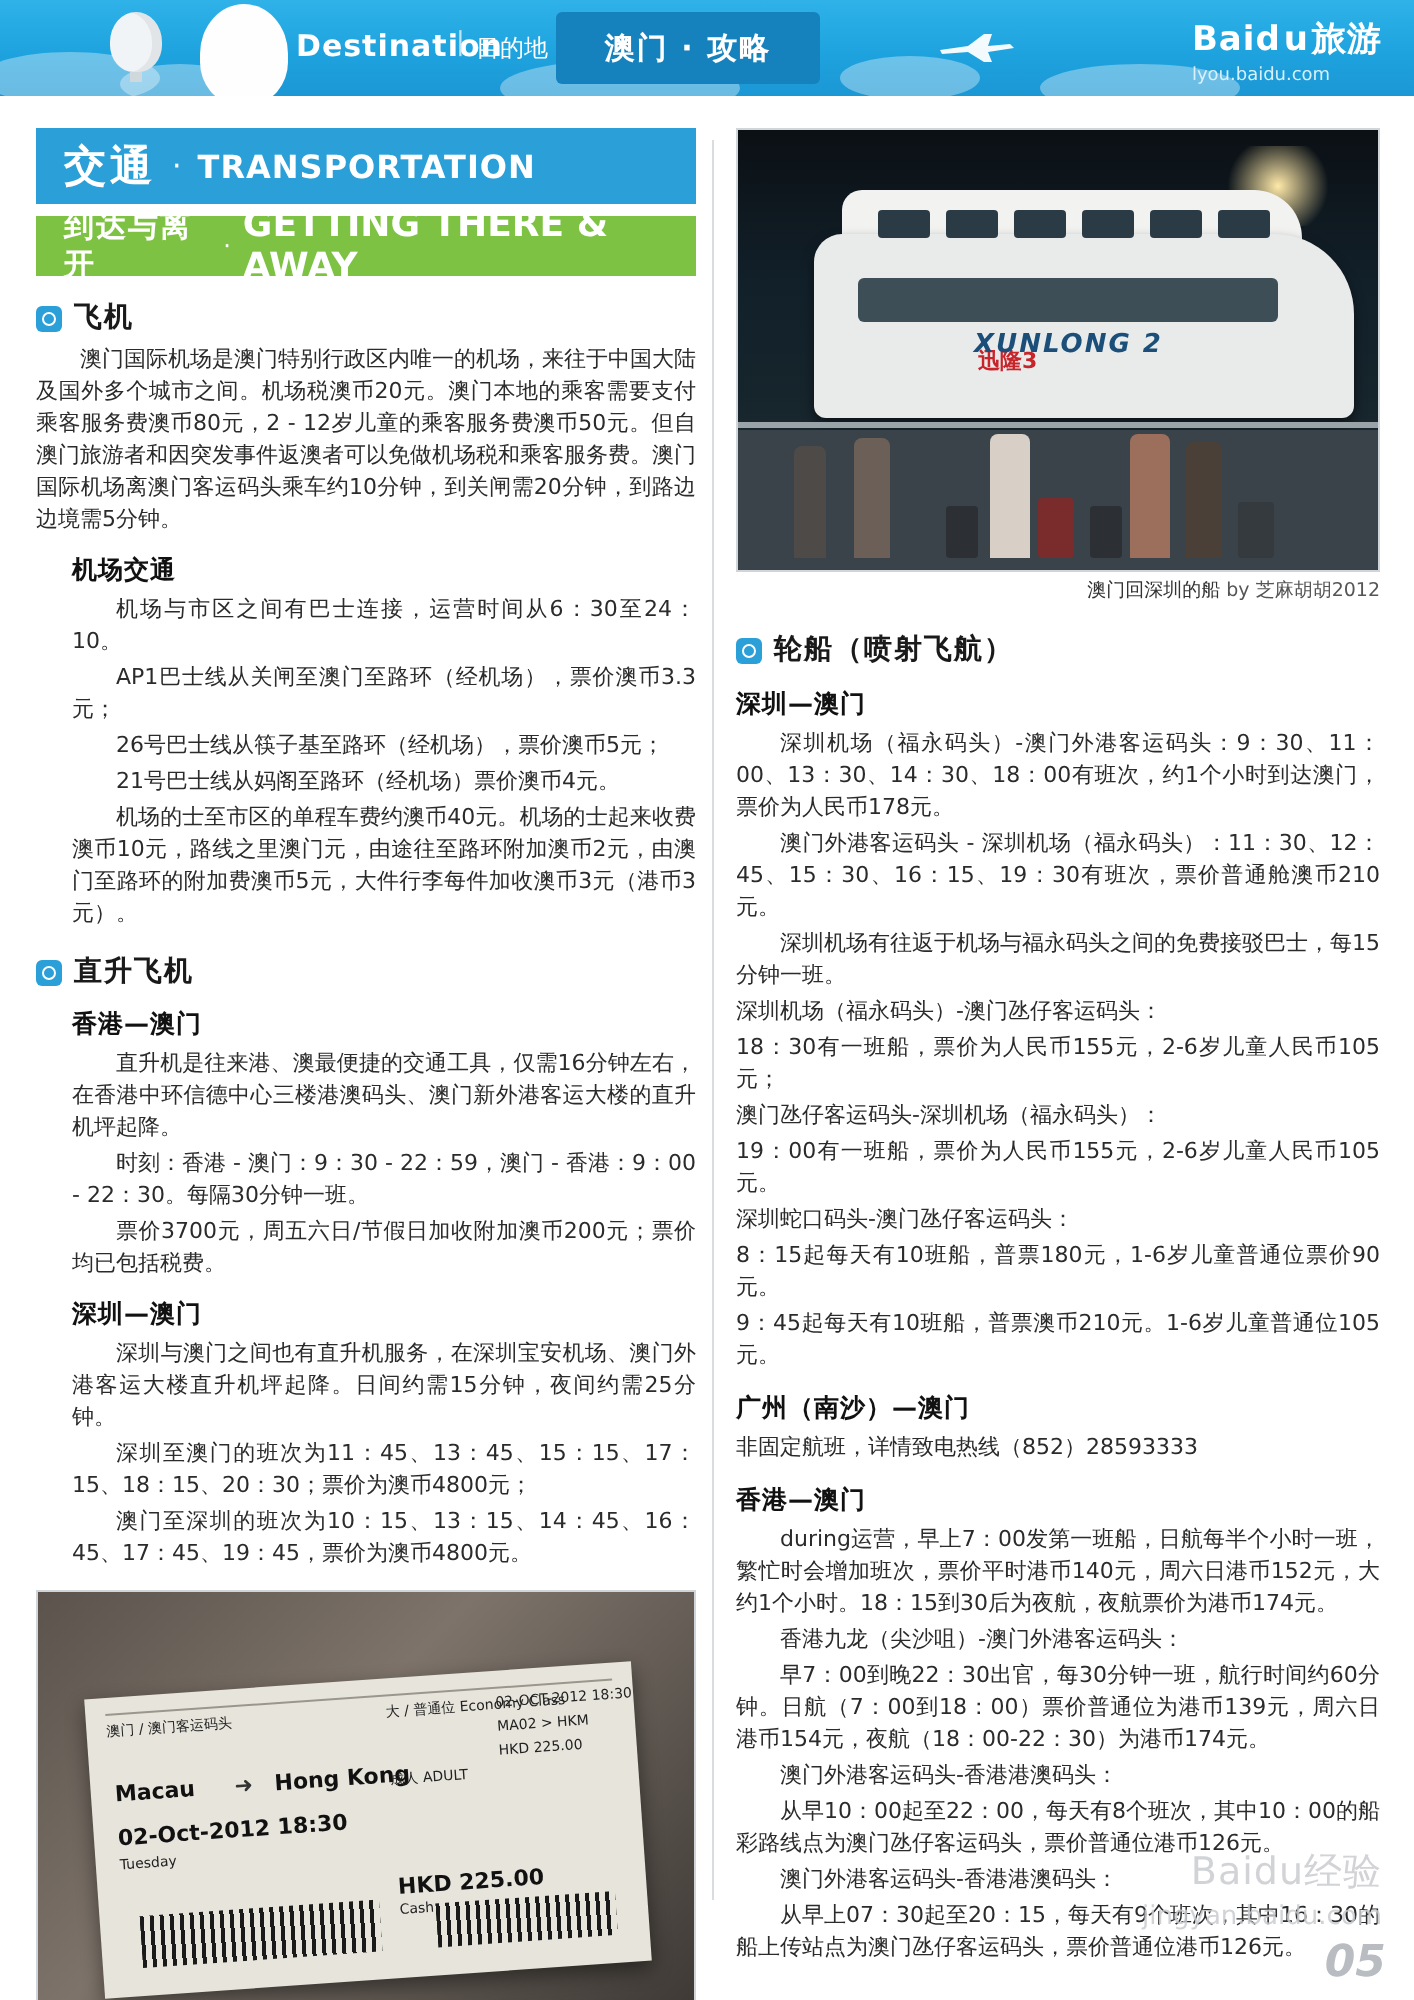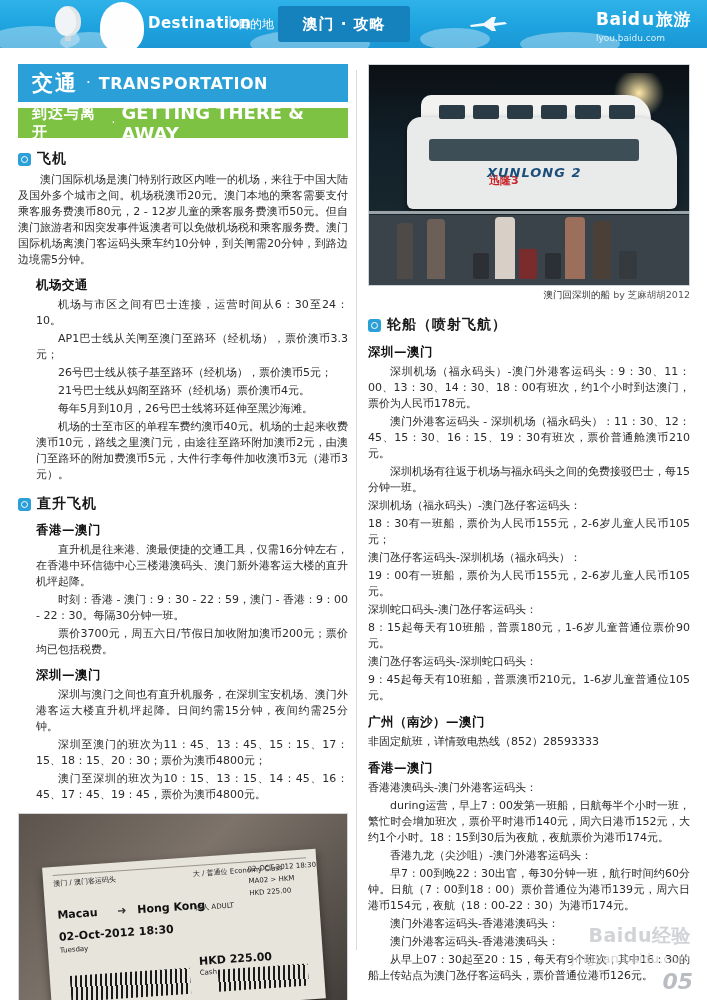--- a/index.html
+++ b/index.html
@@ -140,21 +140,21 @@
   .ticket .hdr-line{position:absolute;left:10px;top:8px;right:10px;height:1px;background:#9b968c;}
 
   
   .rsec-head{display:flex;align-items:center;margin:14px 0 6px 0;}
   .route-head{font-size:12.5px;font-weight:bold;color:#111;margin:10px 0 3px 0;letter-spacing:.5px;}
 
   
   .footer-logo{
     position:absolute;right:16px;bottom:34px;text-align:right;opacity:.85;
   }
-  .footer-logo .bd{font-size:19px;font-weight:bold;color:#c9ccd0;letter-spacing:.5px;}
+  .footer-logo .bd{font-size:19px;font-weight:normal;color:#c9ccd0;letter-spacing:.5px;}
   .footer-logo .url{font-size:13px;color:#c9ccd0;margin-top:2px;}
   .pagenum{
     position:absolute;right:14px;bottom:6px;font-size:22px;color:#b9bdc2;font-weight:bold;font-style:italic;
   }
 </style>
 </head>
 <body>
 
 <div class="page">
 
@@ -204,21 +204,20 @@
       <span class="sec-ico"></span>
       <span class="sec-title">飞机</span>
     </div>
     <p class="body">澳门国际机场是澳门特别行政区内唯一的机场，来往于中国大陆及国外多个城市之间。机场税澳币20元。澳门本地的乘客需要支付乘客服务费澳币80元，2 - 12岁儿童的乘客服务费澳币50元。但自澳门旅游者和因突发事件返澳者可以免做机场税和乘客服务费。澳门国际机场离澳门客运码头乘车约10分钟，到关闸需20分钟，到路边边境需5分钟。</p>
 
     <div class="sub-head">机场交通</div>
     <p class="body ind">机场与市区之间有巴士连接，运营时间从6：30至24：10。</p>
     <p class="body ind">AP1巴士线从关闸至澳门至路环（经机场），票价澳币3.3元；</p>
     <p class="body ind">26号巴士线从筷子基至路环（经机场），票价澳币5元；</p>
     <p class="body ind">21号巴士线从妈阁至路环（经机场）票价澳币4元。</p>
-    <p class="body ind">每年5月到10月，26号巴士线将环廷伸至黑沙海滩。</p>
     <p class="body ind">机场的士至市区的单程车费约澳币40元。机场的士起来收费澳币10元，路线之里澳门元，由途往至路环附加澳币2元，由澳门至路环的附加费澳币5元，大件行李每件加收澳币3元（港币3元）。</p>
 
     <div class="sec-head">
       <span class="sec-ico"></span>
       <span class="sec-title">直升飞机</span>
     </div>
 
     <div class="sub-head">香港—澳门</div>
     <p class="body ind">直升机是往来港、澳最便捷的交通工具，仅需16分钟左右，在香港中环信德中心三楼港澳码头、澳门新外港客运大楼的直升机坪起降。</p>
     <p class="body ind">时刻：香港 - 澳门：9：30 - 22：59，澳门 - 香港：9：00 - 22：30。每隔30分钟一班。</p>
@@ -296,32 +295,31 @@
     <div class="route-head">深圳—澳门</div>
     <p class="body">深圳机场（福永码头）-澳门外港客运码头：9：30、11：00、13：30、14：30、18：00有班次，约1个小时到达澳门，票价为人民币178元。</p>
     <p class="body">澳门外港客运码头 - 深圳机场（福永码头）：11：30、12：45、15：30、16：15、19：30有班次，票价普通舱澳币210元。</p>
     <p class="body">深圳机场有往返于机场与福永码头之间的免费接驳巴士，每15分钟一班。</p>
     <p class="body noind">深圳机场（福永码头）-澳门氹仔客运码头：</p>
     <p class="body noind">18：30有一班船，票价为人民币155元，2-6岁儿童人民币105元；</p>
     <p class="body noind">澳门氹仔客运码头-深圳机场（福永码头）：</p>
     <p class="body noind">19：00有一班船，票价为人民币155元，2-6岁儿童人民币105元。</p>
     <p class="body noind">深圳蛇口码头-澳门氹仔客运码头：</p>
     <p class="body noind">8：15起每天有10班船，普票180元，1-6岁儿童普通位票价90元。</p>
-    <p class="body noind">澳门氹仔客运码头-深圳蛇口码头：</p>
     <p class="body noind">9：45起每天有10班船，普票澳币210元。1-6岁儿童普通位105元。</p>
 
     <div class="route-head">广州（南沙）—澳门</div>
     <p class="body noind">非固定航班，详情致电热线（852）28593333</p>
 
     <div class="route-head">香港—澳门</div>
-    <p class="body noind">香港港澳码头-澳门外港客运码头：</p>
     <p class="body">during运营，早上7：00发第一班船，日航每半个小时一班，繁忙时会增加班次，票价平时港币140元，周六日港币152元，大约1个小时。18：15到30后为夜航，夜航票价为港币174元。</p>
     <p class="body">香港九龙（尖沙咀）-澳门外港客运码头：</p>
     <p class="body">早7：00到晚22：30出官，每30分钟一班，航行时间约60分钟。日航（7：00到18：00）票价普通位为港币139元，周六日港币154元，夜航（18：00-22：30）为港币174元。</p>
     <p class="body">澳门外港客运码头-香港港澳码头：</p>
+    <p class="body">从早10：00起至22：00，每天有8个班次，其中10：00的船彩路线点为澳门氹仔客运码头，票价普通位港币126元。</p>
     <p class="body">澳门外港客运码头-香港港澳码头：</p>
     <p class="body">从早上07：30起至20：15，每天有9个班次，其中16：30的船上传站点为澳门氹仔客运码头，票价普通位港币126元。</p>
   </div>
 
   <div class="footer-logo">
     <div class="bd">
       <span>Bai</span><span>du</span><span>经验</span>
     </div>
     <div class="url">jingyan.baidu.com</div>
   </div>

